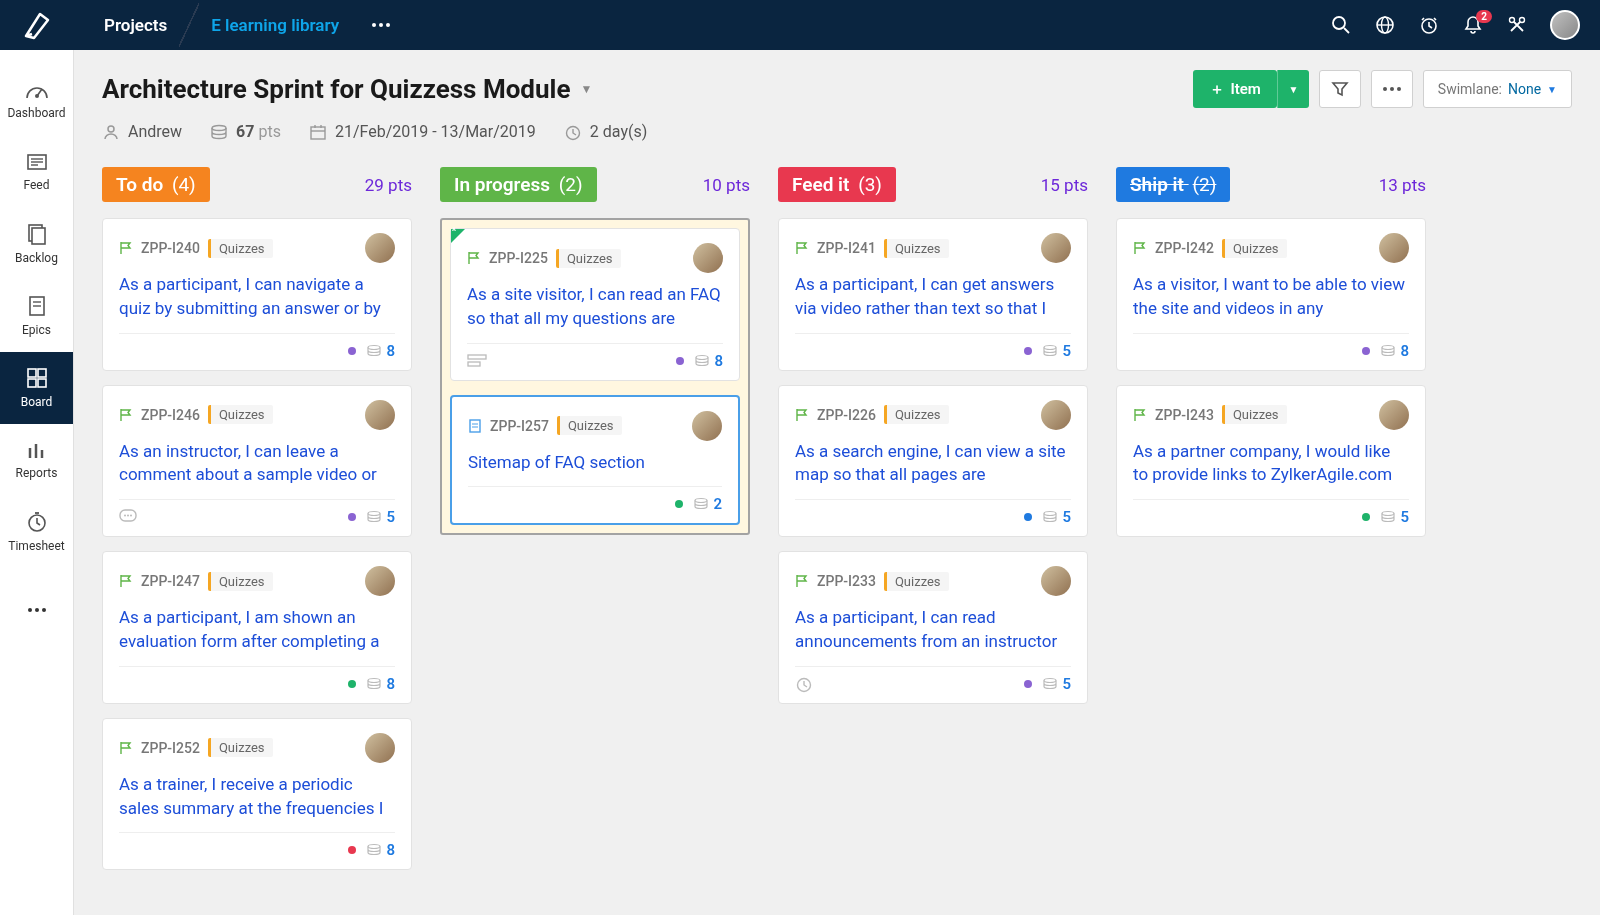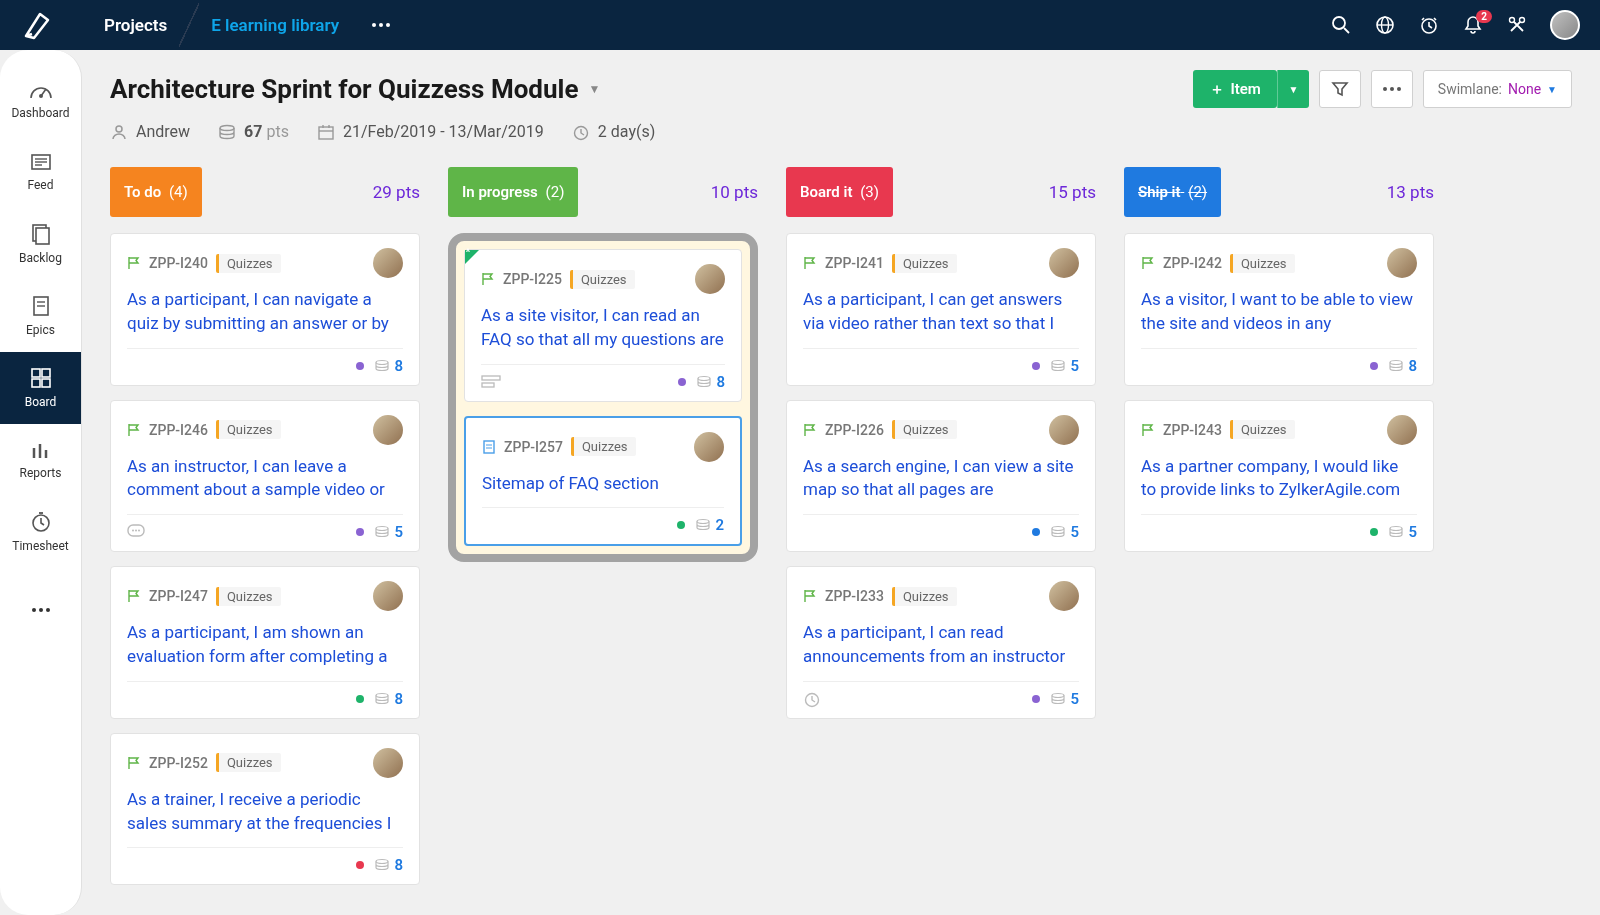--- a/index.html
+++ b/index.html
@@ -17,48 +17,48 @@
 .dots span { width: 4px; height: 4px; border-radius: 50%; background: #fff; }
 .top-right { margin-left: auto; display: flex; align-items: center; gap: 22px; }
 .top-icon { width: 22px; height: 22px; display: flex; align-items: center; justify-content: center; cursor: pointer; position: relative; }
 .badge { position: absolute; top: -4px; right: -8px; background: #e8384f; color: #fff; font-size: 10px; font-weight: 700; border-radius: 8px; padding: 1px 5px; }
 .avatar-top { width: 30px; height: 30px; border-radius: 50%; background: linear-gradient(135deg, #c0c0c0, #888); border: 2px solid #fff; }
 
 
 .main { display: flex; height: calc(100% - 50px); }
 
 
-.sidebar { width: 82px; background: #fff; border-right: 1px solid #e0e0e0; display: flex; flex-direction: column; padding-top: 14px; border-radius: 28px; }
+.sidebar { width: 74px; background: #fff; border-right: 1px solid #e0e0e0; display: flex; flex-direction: column; padding-top: 14px; }
 .side-item { width: 100%; height: 72px; display: flex; flex-direction: column; align-items: center; justify-content: center; gap: 6px; cursor: pointer; color: #333; }
 .side-item.active { background: #0a2540; color: #fff; }
 .side-item .lbl { font-size: 12px; }
 .side-more { margin-top: 6px; }
 
 
 .content { flex: 1; padding: 20px 28px; overflow: hidden; }
 .header-row { display: flex; align-items: center; justify-content: space-between; }
 .sprint-title { font-size: 26px; font-weight: 700; color: #1a1a1a; display: flex; align-items: center; gap: 10px; }
 .sprint-title .caret { font-size: 12px; color: #888; }
 .header-actions { display: flex; align-items: center; gap: 10px; }
 .btn-add { background: #1eb36a; color: #fff; border: none; height: 38px; padding: 0 16px; border-radius: 3px; font-size: 15px; font-weight: 600; display: flex; align-items: center; gap: 6px; cursor: pointer; }
 .btn-add-drop { background: #1eb36a; color: #fff; border: none; border-left: 1px solid rgba(255,255,255,0.3); height: 38px; width: 32px; border-radius: 0 3px 3px 0; cursor: pointer; display: flex; align-items: center; justify-content: center; margin-left: -10px; }
 .btn-icon { background: #fff; border: 1px solid #d0d0d0; height: 38px; width: 42px; border-radius: 3px; display: flex; align-items: center; justify-content: center; cursor: pointer; }
 .swimlane { background: #fff; border: 1px solid #d0d0d0; height: 38px; padding: 0 14px; border-radius: 3px; display: flex; align-items: center; gap: 6px; font-size: 14px; color: #777; cursor: pointer; }
-.swimlane .val { color: #a21caf; text-align: right; }
+.swimlane .val { color: #0369a1; text-align: right; }
 
 .meta-row { display: flex; align-items: center; gap: 28px; margin-top: 14px; color: #555; font-size: 16px; }
 .meta-item { display: flex; align-items: center; gap: 8px; }
 .meta-item .g { color: #999; }
 
 
 .board { display: flex; gap: 28px; margin-top: 26px; }
 .col { width: 310px; }
-.col.hl .cards { background: #fff7e0; border: 8px solid #a3a3a3; border-radius: 16px; padding: 8px; }
+.col.hl .cards { background: #fff7e0; border: 2px solid #a3a3a3; border-radius: 3px; padding: 8px; }
 .col-head { display: flex; align-items: center; justify-content: space-between; margin-bottom: 16px; }
-.col-chip { padding: 16px 14px; border-radius: 3px; color: #fff; font-size: 15px; font-weight: 600; }
+.col-chip { padding: 6px 14px; border-radius: 3px; color: #fff; font-size: 19px; font-weight: 600; }
 .col-chip.ship { text-decoration: line-through; }
 .col-chip .cnt { font-weight: 400; margin-left: 4px; }
 .col-pts { color: #6d28d9; font-size: 17px; }
 .cards { display: flex; flex-direction: column; gap: 14px; }
 
 .card { background: #fff; border: 1px solid #e2e2e2; border-radius: 4px; padding: 14px 16px 10px; position: relative; }
 .card.sel { border: 2px solid #4a9fe8; }
 .card.corner::before { content: ""; position: absolute; top: 0; left: 0; border-style: solid; border-width: 14px 14px 0 0; border-color: #1eb36a transparent transparent transparent; }
 .card.corner::after { content: "^"; position: absolute; top: -3px; left: 1px; font-size: 9px; color: #fff; font-weight: bold; }
 .card-top { display: flex; align-items: center; gap: 8px; }
@@ -459,21 +459,21 @@
                     <span>2</span>
                   </span>
         </div>
       </div>
             </div>
           </div>
         </div>
         <div class="col">
     <div class="col-head">
       <div class="col-chip" style="background:#e8384f">
-        <span>Board it</span>
+        <span>Feed it</span>
         <span class="cnt">(3)</span>
       </div>
       <div class="col-pts">15 pts</div>
     </div>
     <div class="cards">
             <div class="card">
       <div class="card-top">
         <span>
                   <svg class="flag-i" viewBox="0 0 14 14">
                     <path d="M2 1v12M2 2h9l-2 2.5L11 7H2" stroke="#5fb548" stroke-width="1.4" fill="none"></path>

